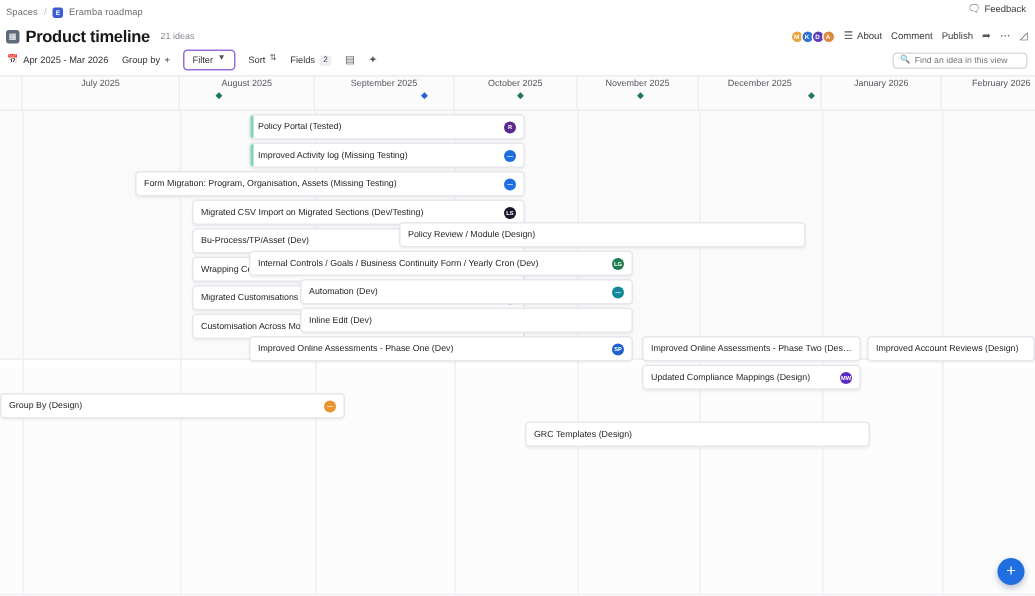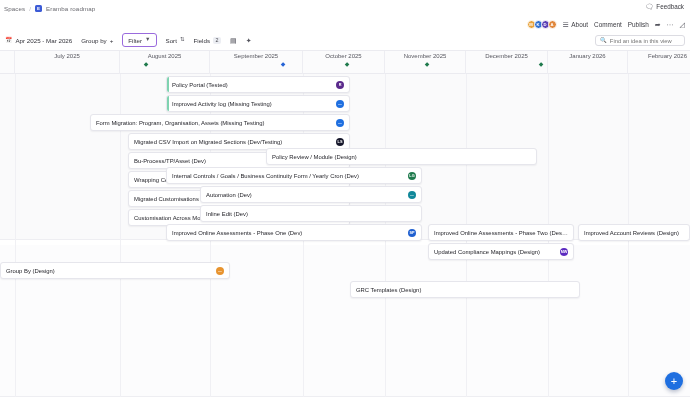--- a/index.html
+++ b/index.html
@@ -161,20 +161,25 @@
       <span class="crumb-chip">E</span>
       <span class="crumb">Eramba roadmap</span>
     </div>
     <div class="feedback">
       <span class="icn">🗨</span>
       <span>Feedback</span>
     </div>
   </div>
 
   <div class="titlerow">
+    <div class="title-left">
+      <span class="title-icon">▦</span>
+      <span class="page-title">Product timeline</span>
+      <span class="ideas-count">21 ideas</span>
+    </div>
     <div class="title-right">
       <div class="avatars">
           <span class="av" style="background: rgb(232, 163, 61);">M</span>
           <span class="av" style="background: rgb(47, 111, 208);">K</span>
           <span class="av" style="background: rgb(91, 63, 181);">D</span>
           <span class="av" style="background: rgb(224, 135, 60);">A</span>
         </div>
       <div class="hbtn">
         <span class="icn">☰</span>
         <span>About</span>

